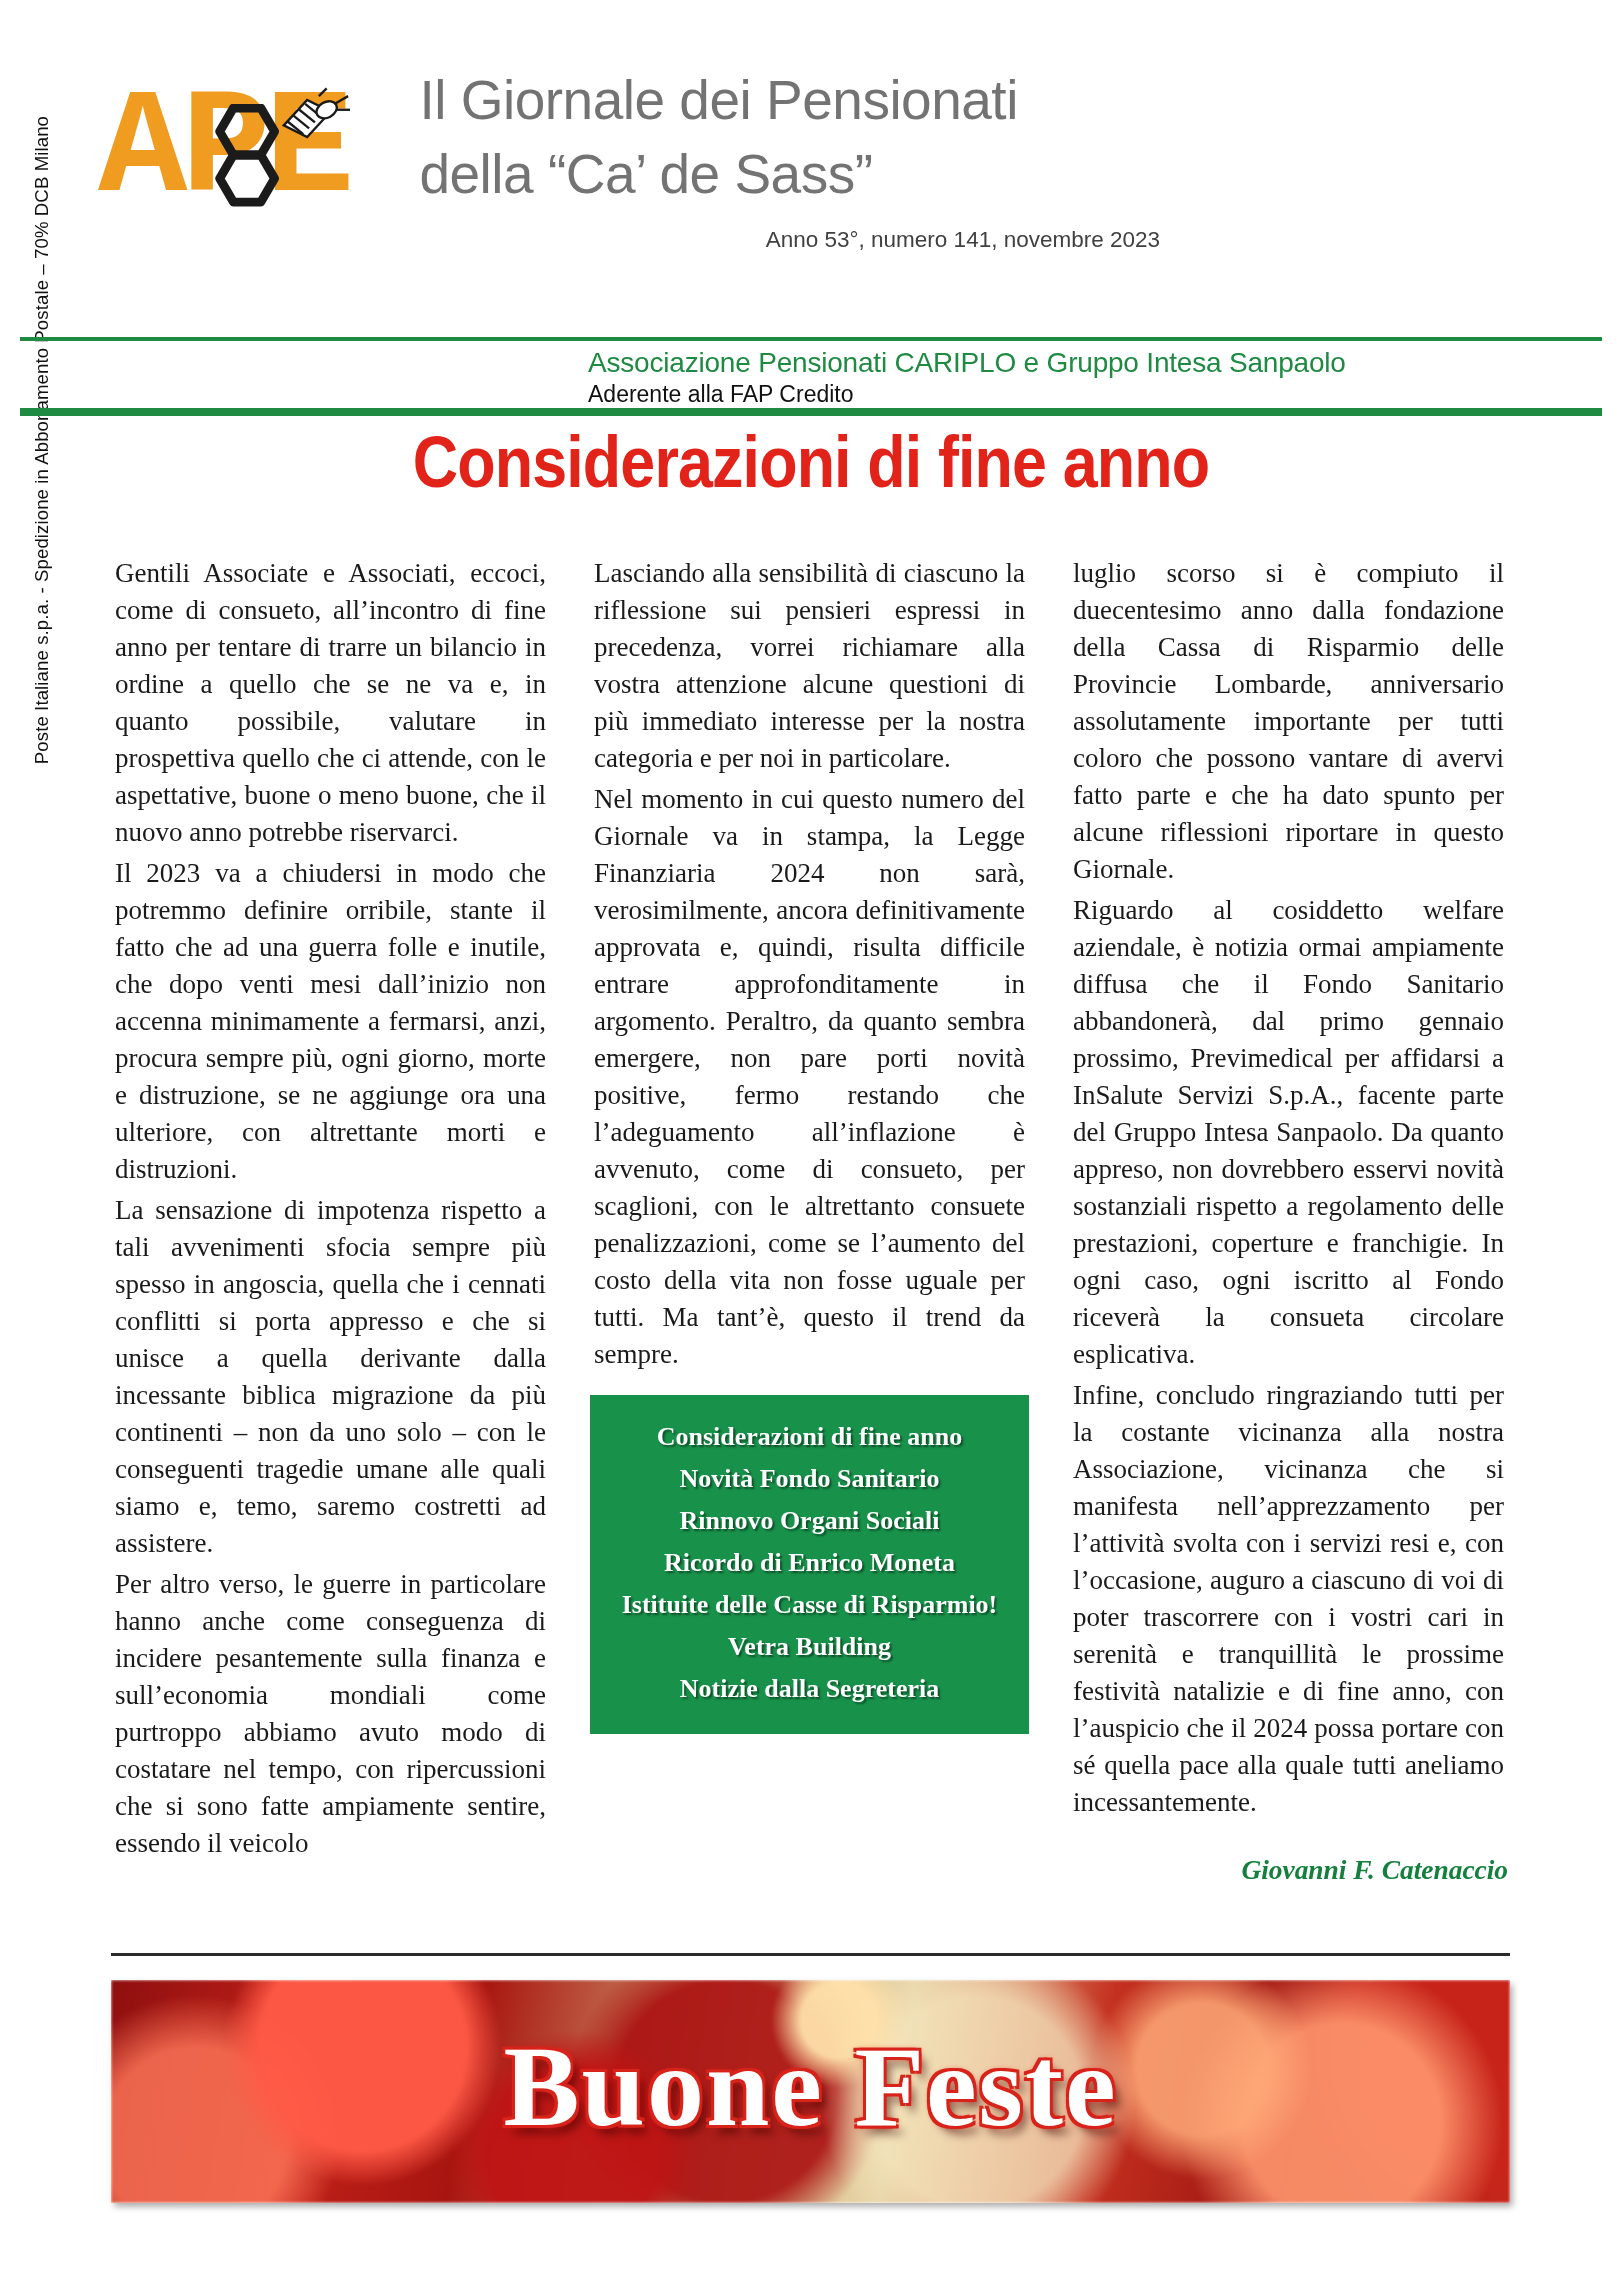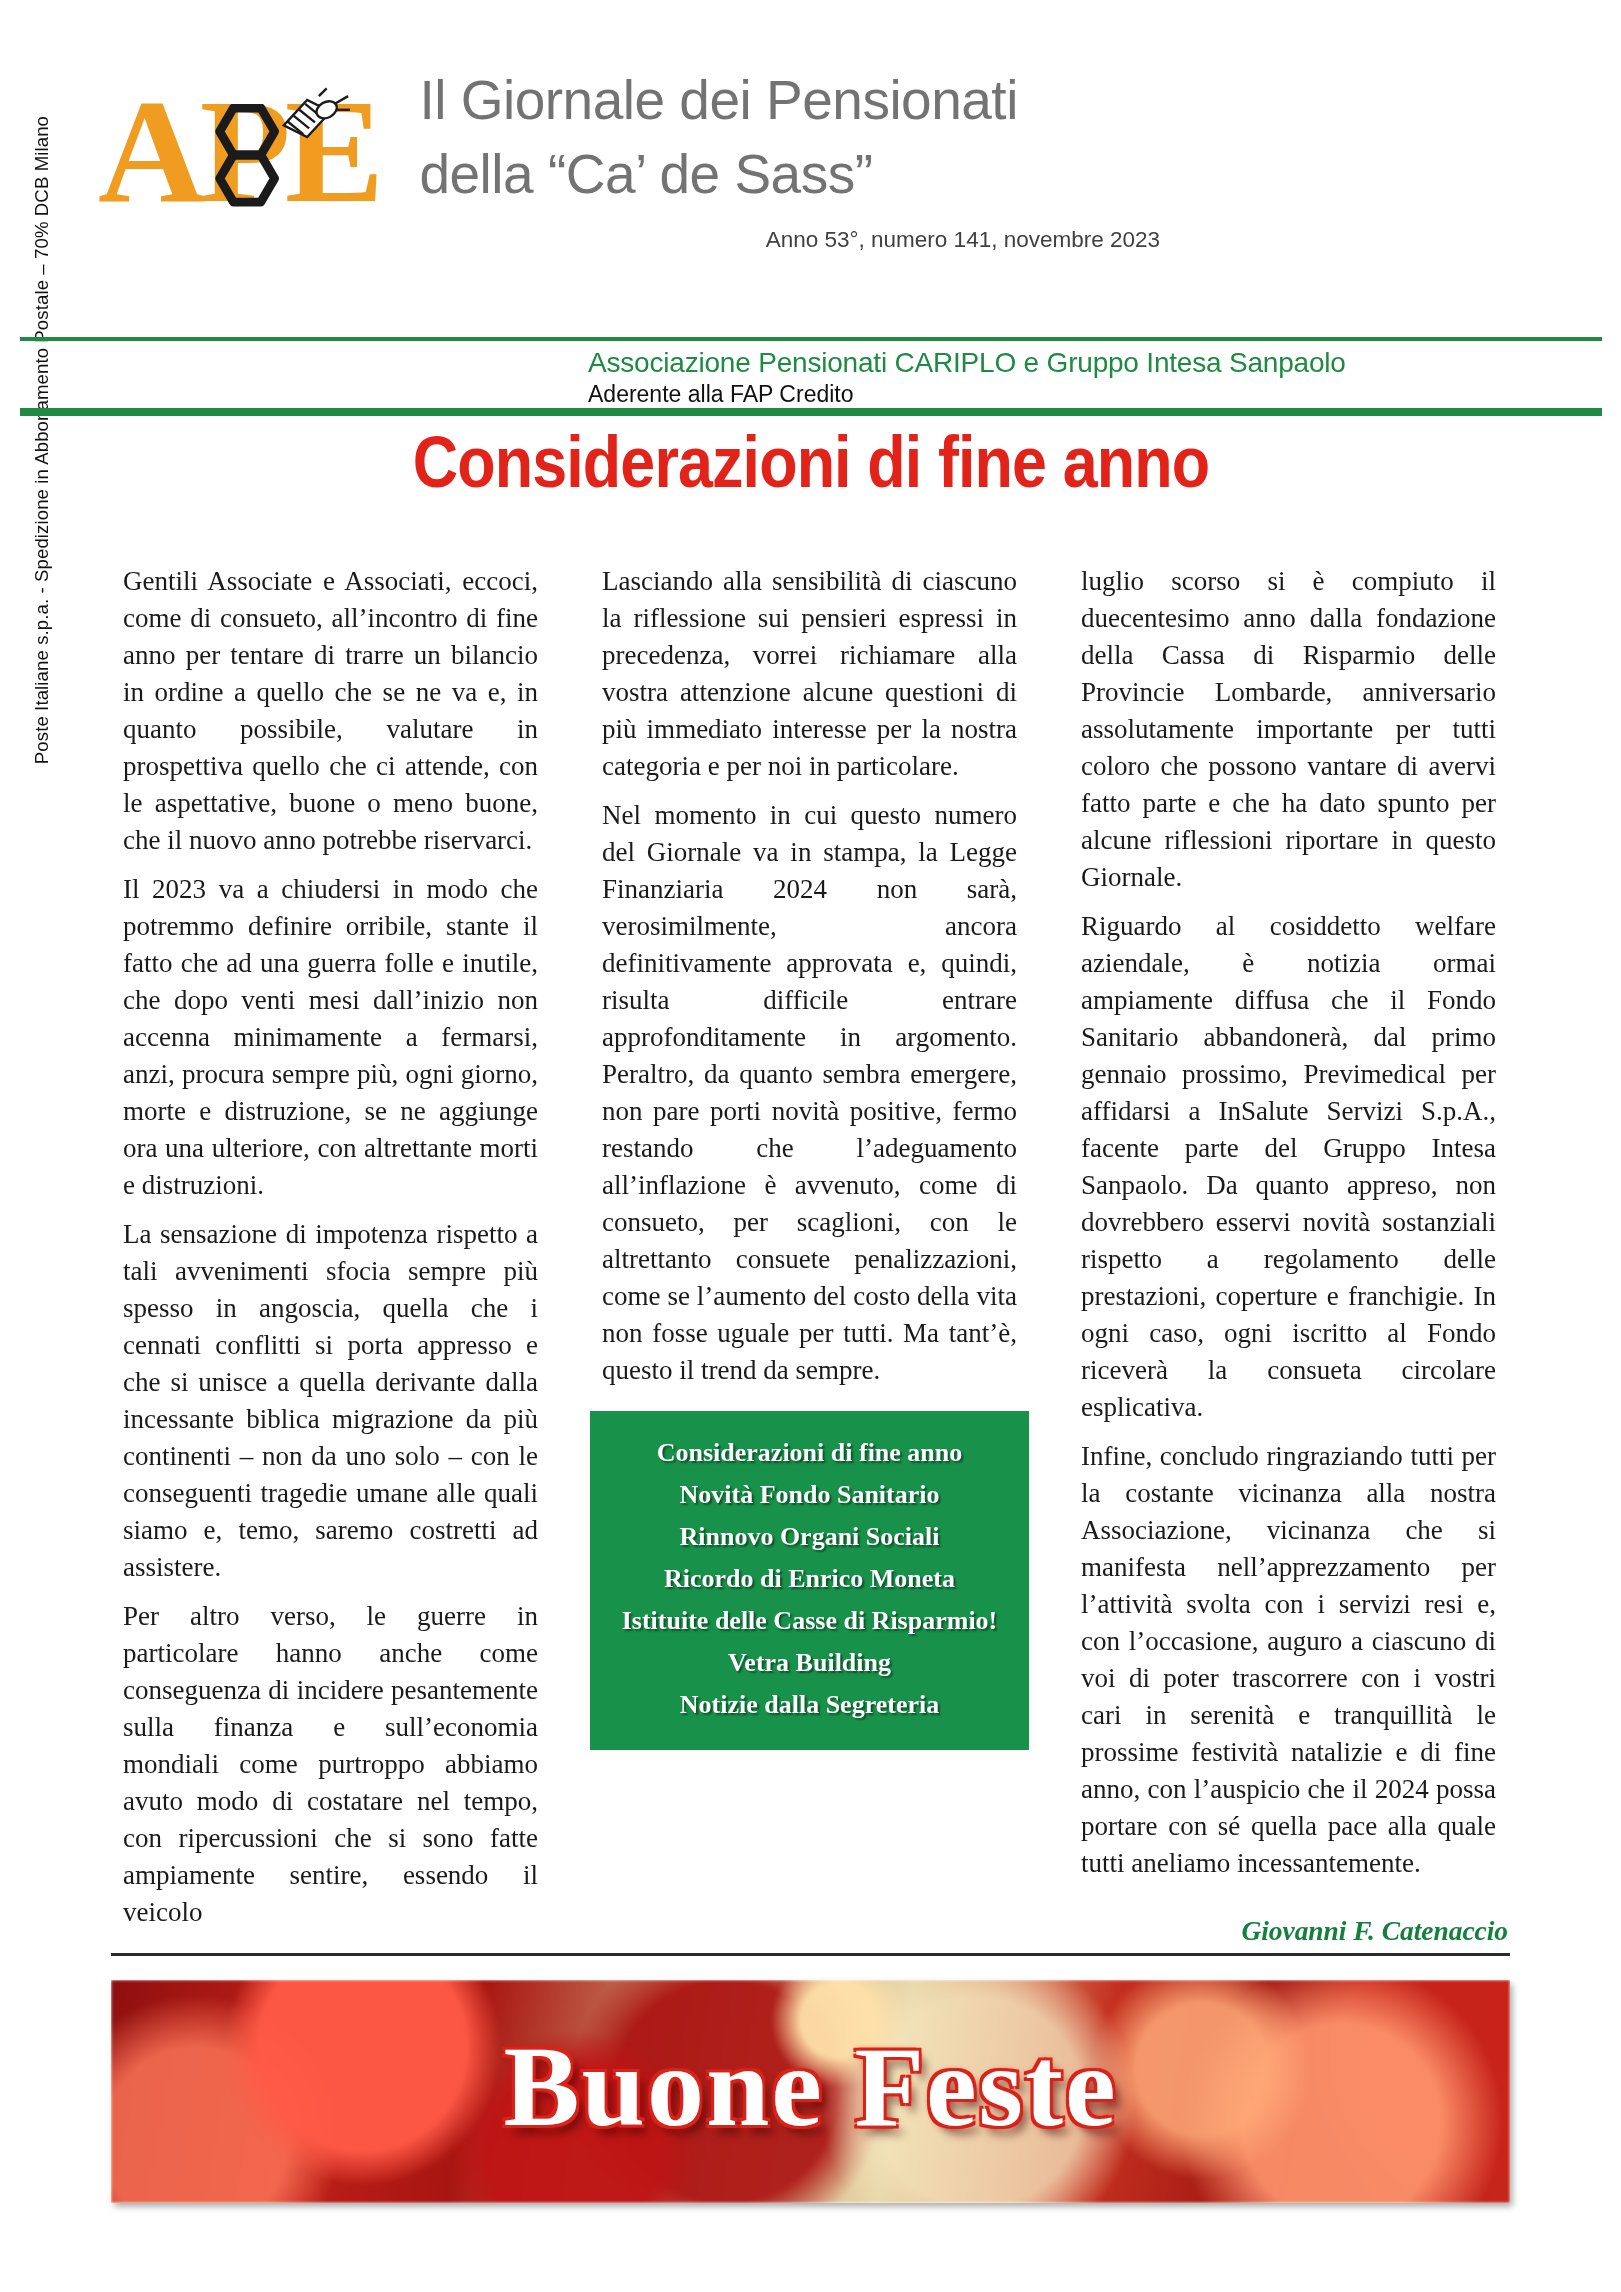--- a/index.html
+++ b/index.html
@@ -44,21 +44,21 @@
     align-items: flex-start;
   }
   .logo-wrap {
     position: relative;
     width: 294px;
     height: 172px;
     flex: 0 0 294px;
     margin-top: 17.6px;
   }
   .logo-ape {
-    font-family: Liberation Serif, serif;
+    font-family: Liberation Mono, monospace;
     font-weight: bold;
     font-size: 149px;
     line-height: 147px;
     color: #EF9C21;
     letter-spacing: -5.9px;
     position: absolute;
     left: 0;
     top: 0;
   }
   .logo-hex {
@@ -159,21 +159,21 @@
   }
   .col {
     width: 439px;
     font-family: "Liberation Serif", serif;
     font-size: 27px;
     line-height: 37px;
     color: #1a1a1a;
     text-align: justify;
     hyphens: manual;
   }
-  .col p { margin: 12px; }
+  .col p { margin: 4px; }
 
   
   .index-box {
     margin-top: 21.6px;
     background: #18914A;
     padding: 21.6px 11.8px 23.5px 11.8px;
     width: 100%;
     box-sizing: border-box;
   }
   .index-item {

